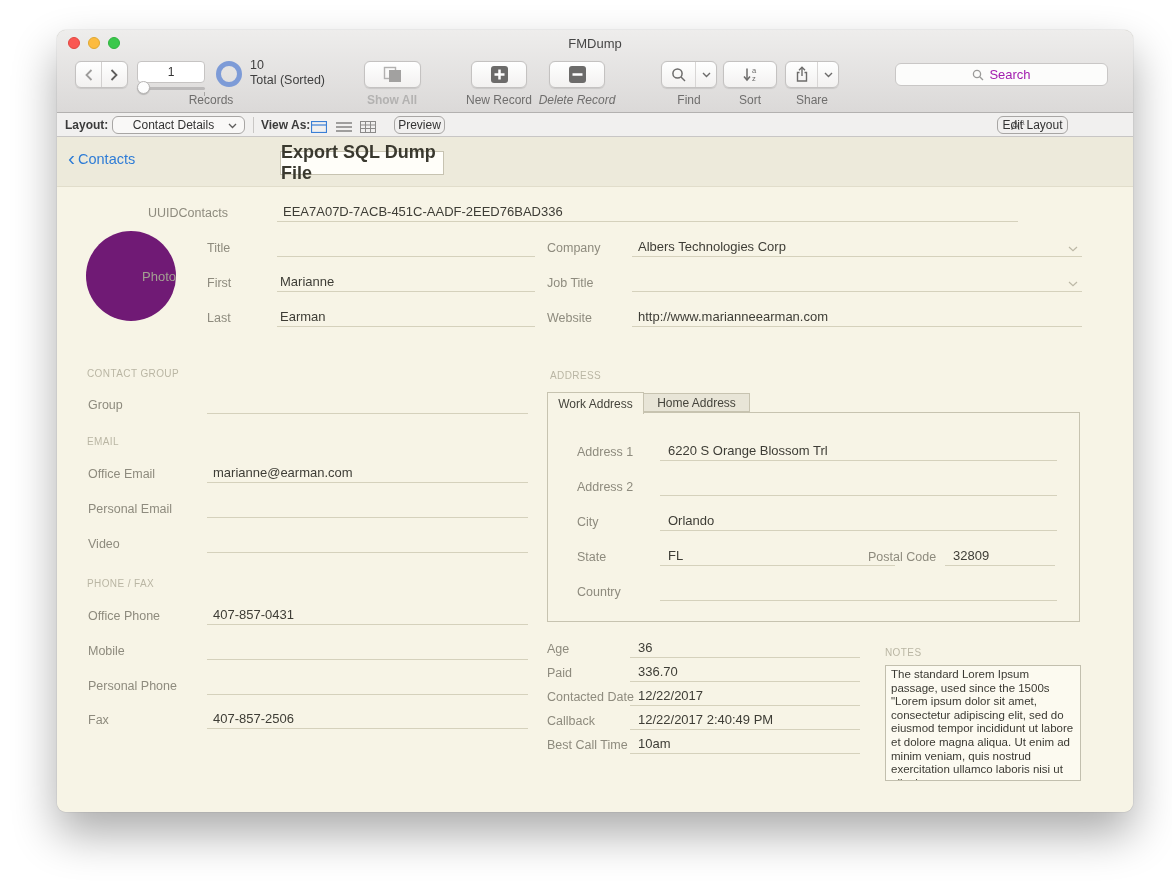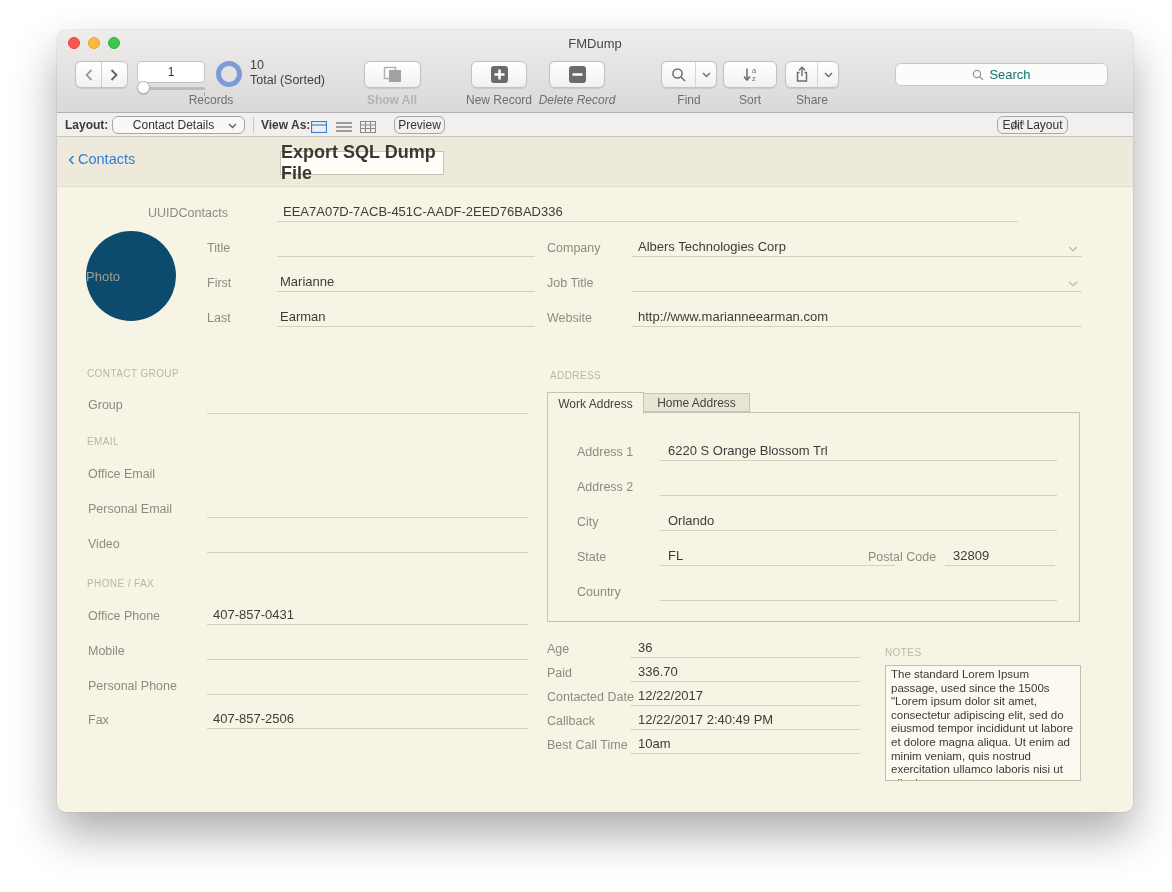--- a/index.html
+++ b/index.html
@@ -41,21 +41,21 @@
 
   .recfield { position:absolute; left:80px; top:31px; width:68px; height:22px; background:#fff; border:1px solid #c6c4c3; border-radius:4px; font-size:12px; color:#333; display:flex; align-items:center; justify-content:center; }
   .slider-track { position:absolute; left:80px; top:57px; width:68px; height:3px; background:#bcbaba; border-radius:2px; }
   .slider-thumb { position:absolute; left:80px; top:51px; width:13px; height:13px; background:#fdfdfd; border:1px solid #b7b5b4; border-radius:50%; box-shadow:0 1px 1px rgba(0,0,0,0.18); }
   .slider-tick { position:absolute; left:147px; top:62px; width:1px; height:4px; background:#a9a7a6; }
 
   .ring { position:absolute; left:159px; top:31px; width:26px; height:26px; border:5px solid var(--ring-blue); border-radius:50%; }
   .totnum { position:absolute; left:193px; top:28px; font-size:12.5px; color:#3f3f3f; }
   .totlbl { position:absolute; left:193px; top:43px; font-size:12.5px; color:#3f3f3f; }
 
-  .search { position:absolute; left:838px; top:33px; width:213px; height:23px; border:1px solid #c9c7c6; border-radius:6px; background:#fcfcfb; display:flex; align-items:center; justify-content:center; gap:5px; font-size:13px; color:#0f766e; }
+  .search { position:absolute; left:838px; top:33px; width:213px; height:23px; border:1px solid #c9c7c6; border-radius:6px; background:#fcfcfb; display:flex; align-items:center; justify-content:center; gap:5px; font-size:13px; color:#a21caf; }
 
   
   .layoutbar { position:absolute; left:0; top:83px; right:0; height:24px; background:#f1f0ef; border-bottom:1px solid #c8c6c5; }
   .lb-text { position:absolute; top:5px; font-size:12px; color:#3b3b3b; font-weight:bold; }
   .lb-drop { position:absolute; left:55px; top:3px; width:133px; height:18px; border:1px solid #a8a6a4; border-radius:6px; background:#f9f8f7; display:flex; align-items:center; justify-content:center; font-size:12px; color:#333; }
   .lb-drop svg { position:absolute; right:7px; top:6px; }
   .lb-sep { position:absolute; left:196px; top:4px; width:1px; height:16px; background:#c9c7c5; }
   .vicon { position:absolute; top:6px; cursor:default; }
   .lb-btn { position:absolute; top:3px; height:18px; border:1px solid #a8a6a4; border-radius:6px; display:flex; align-items:center; justify-content:center; font-size:12px; color:#333; background:transparent; }
   .aa { position:absolute; left:954px; top:4px; color:#8b8b8b; font-size:13px; }
@@ -66,21 +66,21 @@
   .band { position:absolute; left:0; top:0; right:0; height:50px; background:var(--band-bg); border-bottom:1px solid #e1ddcb; }
   .back { position:absolute; left:11px; top:14px; display:flex; align-items:center; color:var(--accent-blue); font-size:14.5px; }
   .back .chev { font-size:21px; line-height:14px; margin-right:3px; font-weight:400; position:relative; top:-1px; }
   .export { position:absolute; left:223px; top:14px; width:164px; height:24px; background:#fffef9; border:1px solid #c7c3b1; display:flex; align-items:center; justify-content:center; font-size:18px; font-weight:bold; color:#3a392f; }
 
   .lbl { position:absolute; font-size:12.5px; color:var(--label-grey); white-space:nowrap; }
   .sec { position:absolute; font-size:10px; color:var(--section-grey); letter-spacing:0.4px; white-space:nowrap; }
   .fld { position:absolute; height:20px; border-bottom:1px solid var(--field-line); font-size:13px; color:#3e3d36; display:flex; align-items:flex-end; padding-bottom:2px; white-space:nowrap; overflow:hidden; }
   .fld .chevdn { position:absolute; right:4px; bottom:4px; }
 
-  .photo { position:absolute; left:29px; top:94px; width:90px; height:90px; border-radius:50%; background:#0c4a6e; display:flex; align-items:center; justify-content:flex-start; font-size:13px; color:#a3a092; }
+  .photo { position:absolute; left:29px; top:94px; width:90px; height:90px; border-radius:50%; background:#701a75; display:flex; align-items:center; justify-content:flex-end; font-size:13px; color:#a3a092; }
 
   .tab { position:absolute; display:flex; align-items:center; justify-content:center; font-size:12px; color:#45443c; border:1px solid #c7c3b0; }
   .tab.active { left:490px; top:255px; width:97px; height:22px; background:var(--content-bg); border-bottom:none; z-index:2; }
   .tab.inactive { left:587px; top:256px; width:106px; height:19px; background:#e8e5d7; border-left:none; }
   .panel { position:absolute; left:490px; top:275px; width:533px; height:210px; border:1px solid #c7c3b0; }
 
   .notesbox { position:absolute; left:828px; top:528px; width:196px; height:116px; background:#fcfaf0; border:1px solid #c2bfae; padding:2px 5px; font-size:11.5px; line-height:13.6px; color:#3b3a33; overflow:hidden; }
 </style>
 </head>
 <body>
@@ -278,20 +278,21 @@
 
     <div class="lbl" style="left:490px; top:174px;">Website</div>
     <div class="fld" style="left:575px; top:170px; width:450px; padding-left:6px;">http://www.marianneearman.com</div>
 
     <div class="sec" style="left:30px; top:231px;">CONTACT GROUP</div>
     <div class="lbl" style="left:31px; top:261px;">Group</div>
     <div class="fld" style="left:150px; top:257px; width:321px; padding-left:6px;"></div>
 
     <div class="sec" style="left:30px; top:299px;">EMAIL</div>
     <div class="lbl" style="left:31px; top:330px;">Office Email</div>
+    <div class="fld" style="left:150px; top:326px; width:321px; padding-left:6px;">marianne@earman.com</div>
     <div class="lbl" style="left:31px; top:365px;">Personal Email</div>
     <div class="fld" style="left:150px; top:361px; width:321px; padding-left:6px;"></div>
     <div class="lbl" style="left:31px; top:400px;">Video</div>
     <div class="fld" style="left:150px; top:396px; width:321px; padding-left:6px;"></div>
 
     <div class="sec" style="left:30px; top:441px;">PHONE / FAX</div>
     <div class="lbl" style="left:31px; top:472px;">Office Phone</div>
     <div class="fld" style="left:150px; top:468px; width:321px; padding-left:6px;">407-857-0431</div>
     <div class="lbl" style="left:31px; top:507px;">Mobile</div>
     <div class="fld" style="left:150px; top:503px; width:321px; padding-left:6px;"></div>

